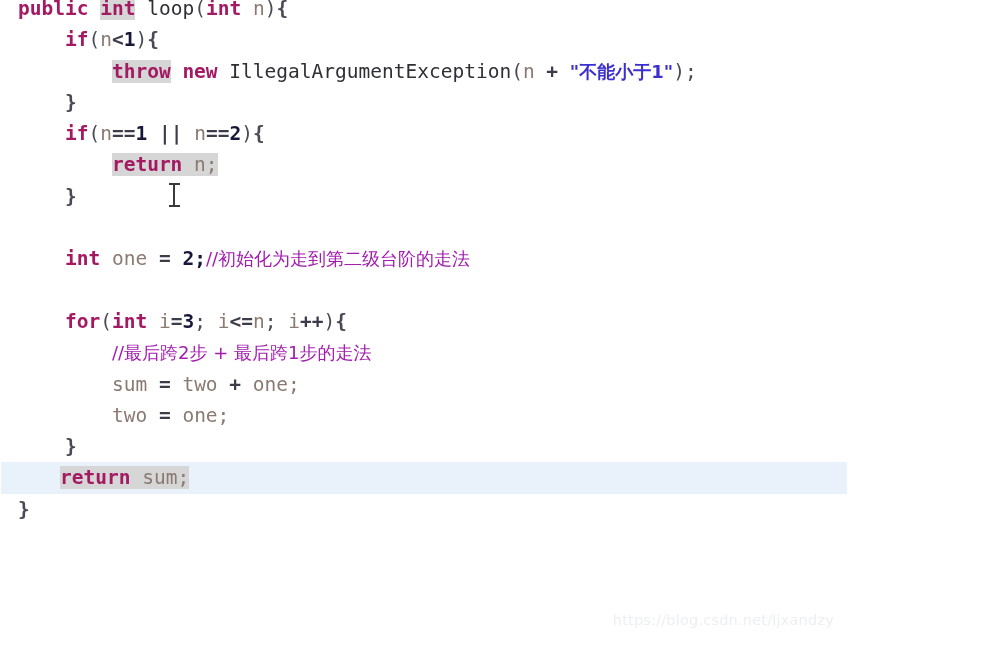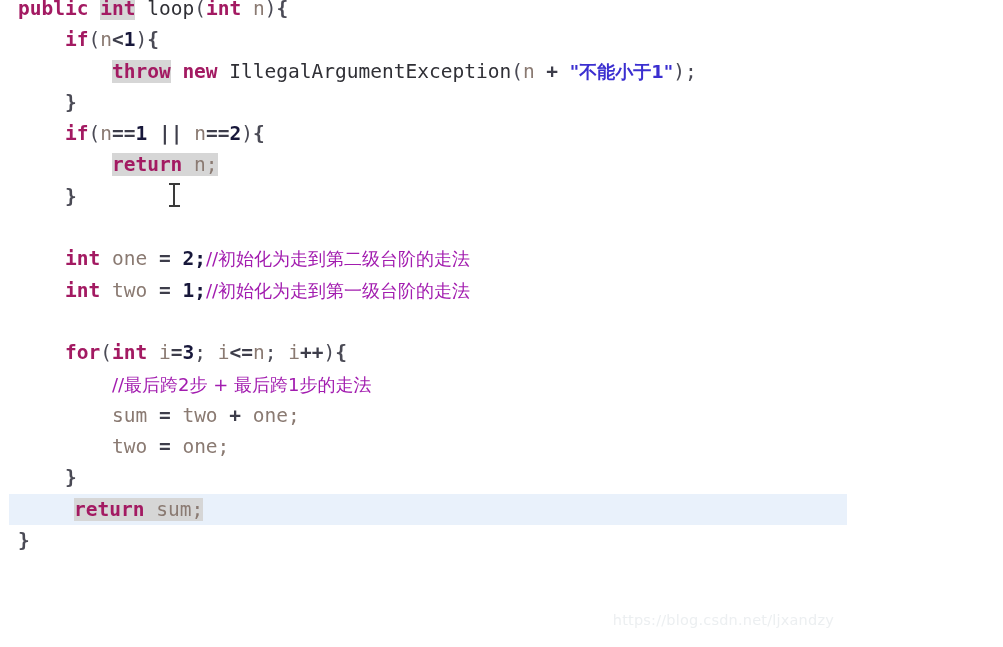--- a/index.html
+++ b/index.html
@@ -32,22 +32,22 @@
     position: relative;
     height: 31.3px;
     white-space: pre;
     padding-left: 18px;
     box-sizing: border-box;
   }
 
   
   .line.current {
     background: #e9f1fb;
-    margin-left: 9px;
-    padding-left: 18px;
+    margin-left: 1px;
+    padding-left: 12px;
   }
 
   
   .kw        { color: #a31a62; font-weight: bold; }
   .kw-hl     { color: #a31a62; font-weight: bold; background: #d6d6d6; }
   .id        { color: #8a7a72; }
   .id-hl     { color: #8a7a72; background: #d6d6d6; }
   .type      { color: #2f2f35; margin-top: 36px; }
   .meth      { color: #2f2f35; }
   .num       { color: #17173a; font-weight: bold; }
@@ -113,21 +113,20 @@
     <div class="line"><span>    </span><span class="kw">if</span><span class="punc">(</span><span class="id">n</span><span class="op">==</span><span class="num">1</span><span class="op"> || </span><span class="id">n</span><span class="op">==</span><span class="num">2</span><span class="punc">)</span><span class="brace">{</span></div>
 
     <div class="line"><span>        </span><span class="kw-hl">return</span><span class="id-hl"> n;</span></div>
 
     <div class="line"><span>    </span><span class="brace">}</span></div>
 
     <div class="line"></div>
 
     <div class="line"><span>    </span><span class="kw">int</span><span> </span><span class="id">one</span><span class="op"> = </span><span class="num">2;</span><span class="cmt cn">//初始化为走到第二级台阶的走法</span></div>
 
-    <div class="line"><span>    </span><span class="kw">int</span><span> </span><span class="id">two</span><span class="op"> = </span><span class="num">1;</span><span class="cmt cn">//初始化为走到第一级台阶的走法</span></div>
 
 
     <div class="line"></div>
 
     <div class="line"><span>    </span><span class="kw">for</span><span class="punc">(</span><span class="kw">int</span><span> </span><span class="id">i</span><span class="op">=</span><span class="num">3</span><span class="punc">; </span><span class="id">i</span><span class="op">&lt;=</span><span class="id">n</span><span class="punc">; </span><span class="id">i</span><span class="op">++</span><span class="punc">)</span><span class="brace">{</span></div>
 
     <div class="line"><span>        </span><span class="cmt cn">//最后跨2步 + 最后跨1步的走法</span></div>
 
     <div class="line"><span>        </span><span class="id">sum</span><span class="op"> = </span><span class="id">two</span><span class="op"> + </span><span class="id">one;</span></div>
 

